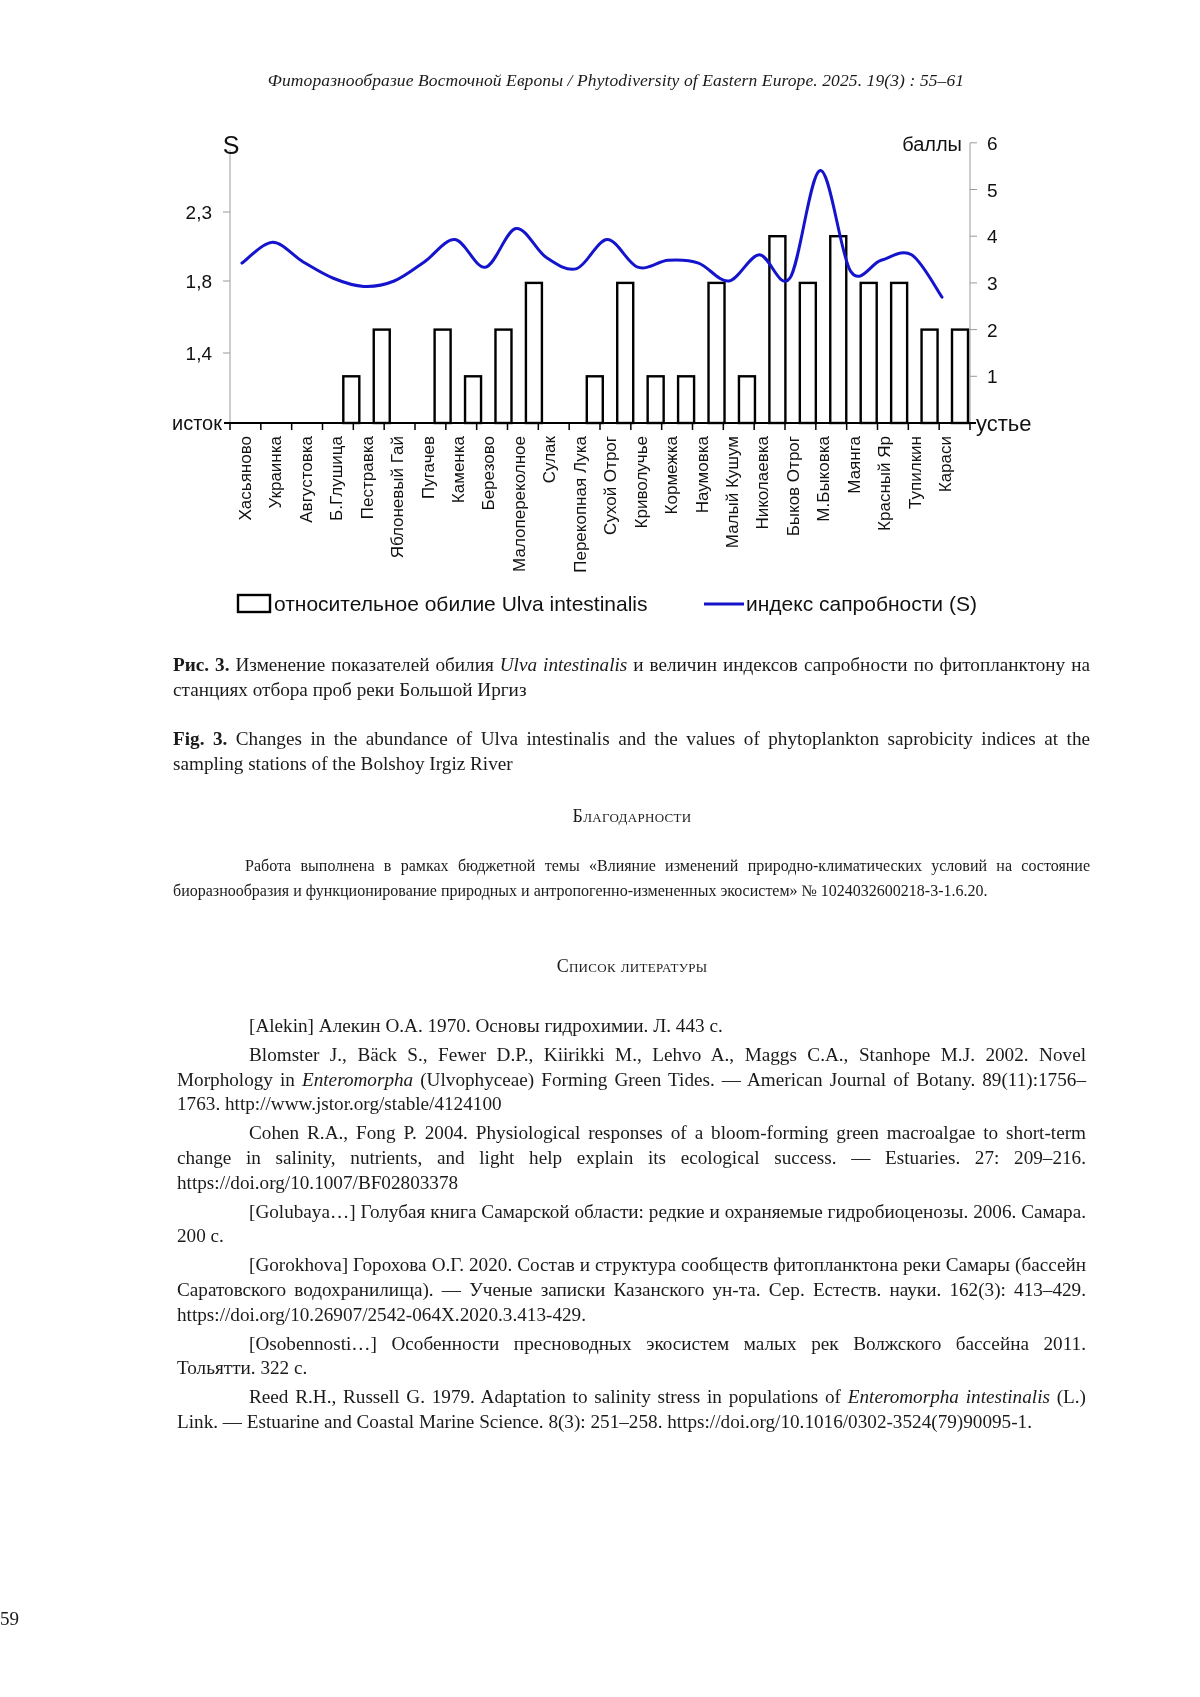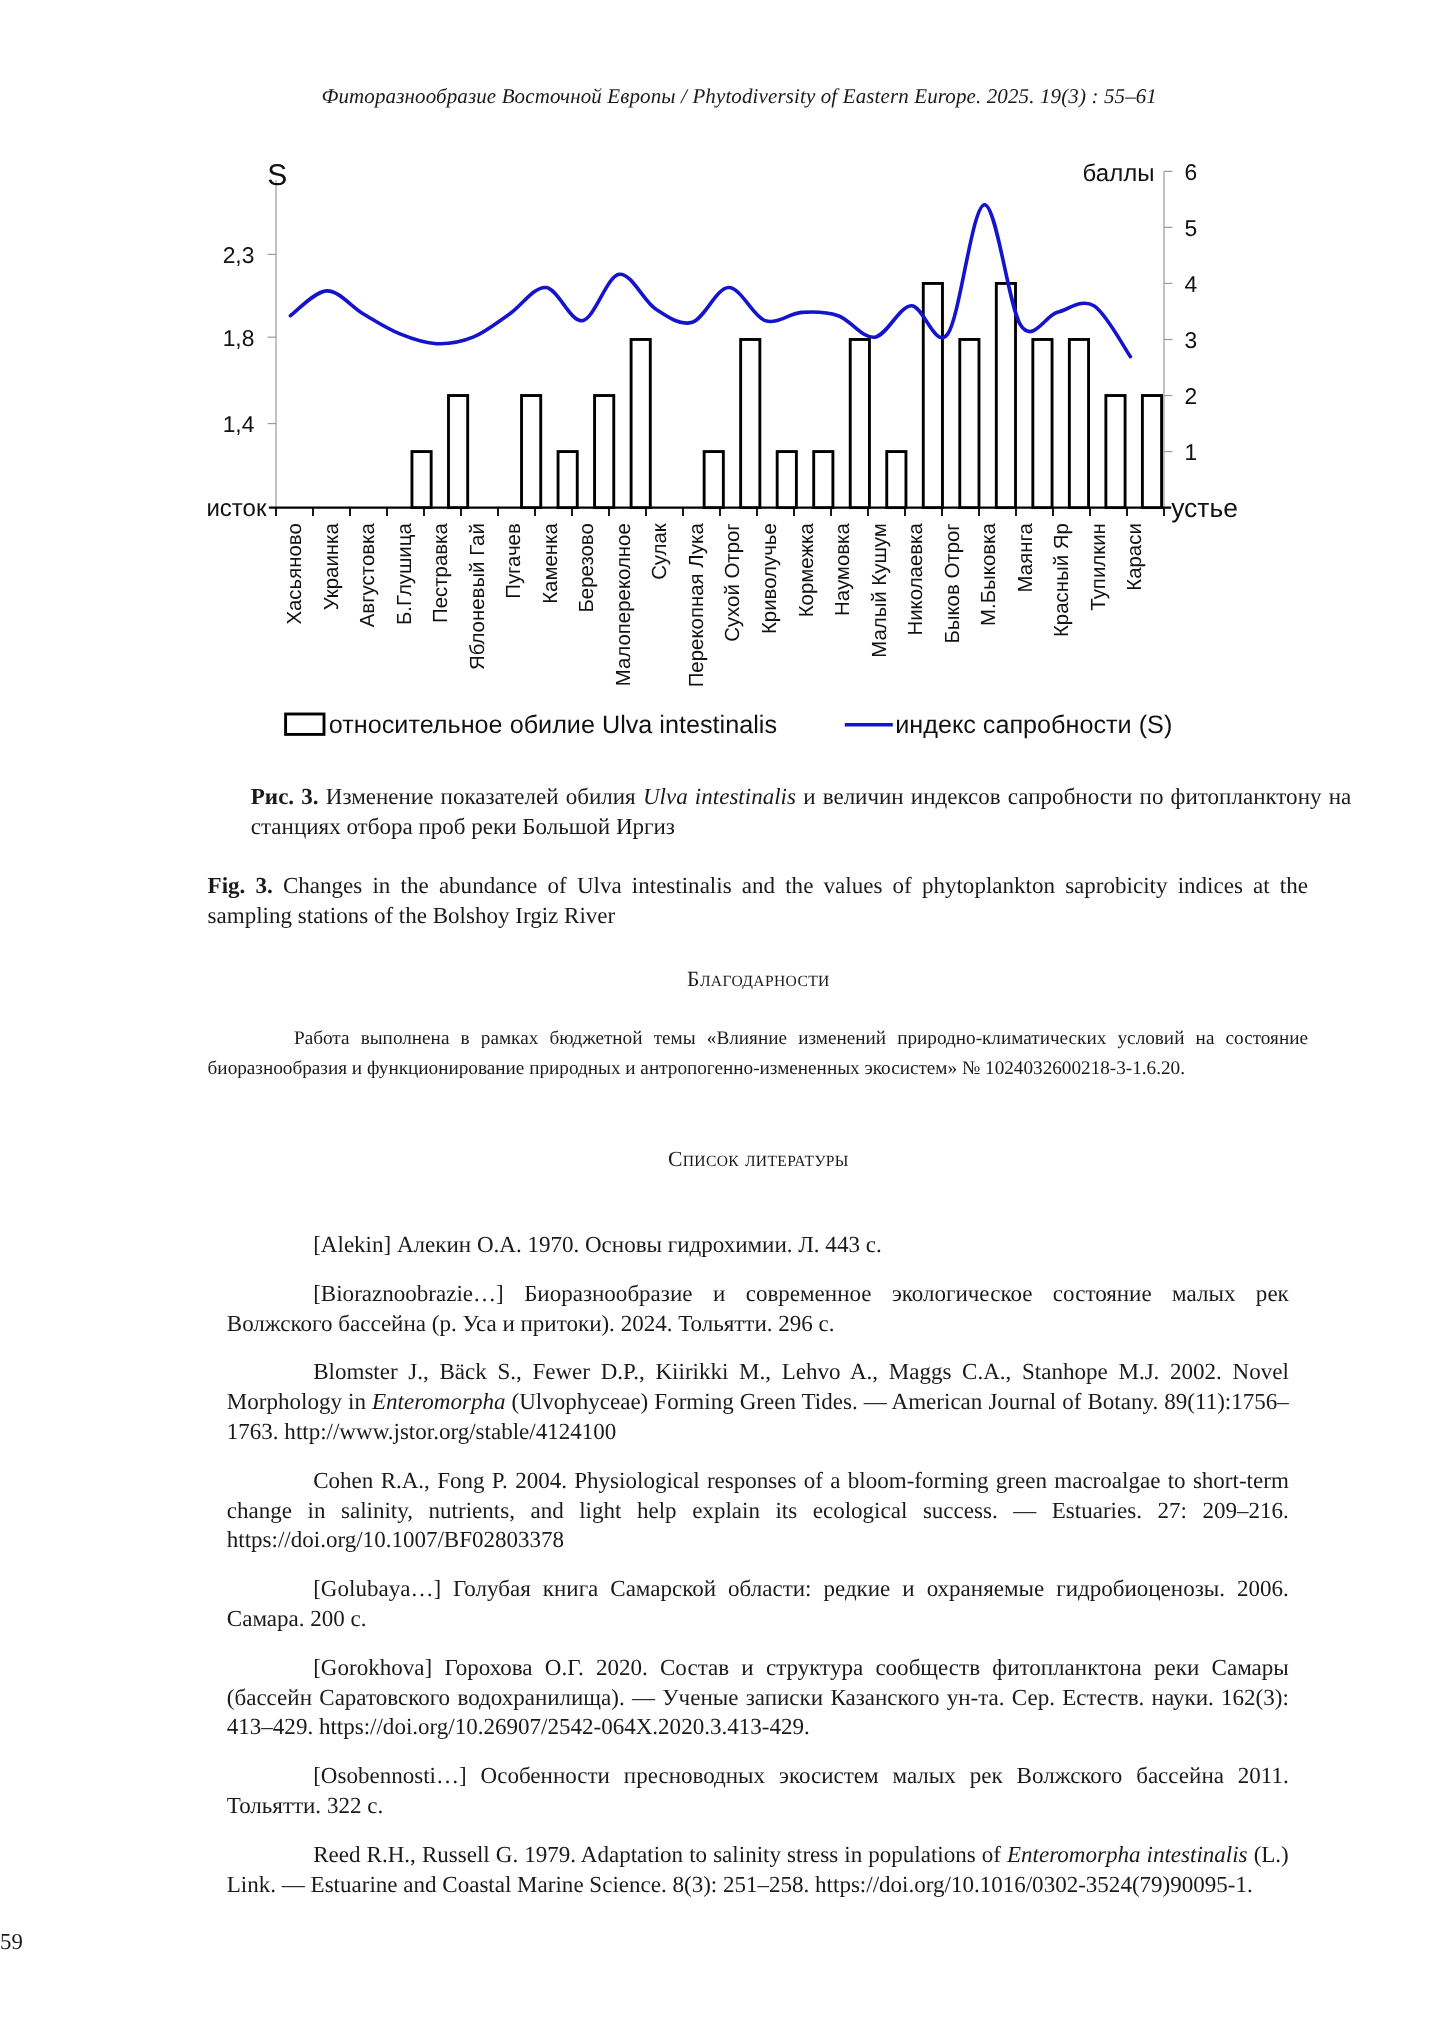--- a/index.html
+++ b/index.html
@@ -10,21 +10,21 @@
     position: absolute; top: 70px; left: 0; width: 1200px; text-align: center;
     font-style: italic; font-size: 17.5px; letter-spacing: 0.1px; padding-left: 16px;
   }
   #chart-svg { position: absolute; left: 0; top: 0; }
   .caption { position: absolute; left: 173px; width: 917px; font-size: 19.2px; line-height: 25px; text-align: justify; }
   .caption b { font-weight: bold; }
   .section-title { position: absolute; left: 0; width: 1200px; text-align: center; font-size: 18px; letter-spacing: 0.3px; }
   .smallcaps { font-variant: small-caps; padding-left: 32px; }
   .body-par { position: absolute; left: 173px; width: 917px; font-size: 16px; line-height: 24.8px; text-align: justify; text-indent: 72px; }
   .refs { position: absolute; left: 173px; width: 917px; top: 1010px; font-size: 19.2px; line-height: 24.8px; }
-  .ref { text-align: justify; text-indent: 72px; margin: 16px; }
+  .ref { text-align: justify; text-indent: 72px; margin: 4px; }
   .ref i { }
   #page-number { position: absolute; top: 1608px; left: 0; width: 1200px; text-align: left; font-size: 19px; }
 </style>
 </head>
 <body>
 
 <div id="running-header" class="serif">Фиторазнообразие Восточной Европы / Phytodiversity of Eastern Europe. 2025. 19(3) : 55–61</div>
 
 <svg id="chart-svg" width="1200" height="640" viewBox="0 0 1200 640" xmlns="http://www.w3.org/2000/svg">
   <g id="axes" class="sans">
@@ -154,37 +154,36 @@
       <text x="0" y="0" font-size="17" fill="#111" text-anchor="end" transform="translate(951,436) rotate(-90)">Караси</text>
     </g>
   <g id="legend" class="sans">
       <rect x="238" y="595" width="32" height="17" fill="#fff" stroke="#000" stroke-width="2.4"></rect>
       <text x="274" y="611" font-size="21" fill="#111">относительное обилие Ulva intestinalis</text>
       <line x1="704" y1="604" x2="744" y2="604" stroke="#1414cc" stroke-width="3"></line>
       <text x="746" y="611" font-size="21" fill="#111">индекс сапробности  (S)</text>
     </g>
 </svg>
 
-<div class="caption serif" style="top:652px;margin-left:36px;">
+<div class="caption serif" style="top:652px;">
   <b>Рис. 3.</b><span> Изменение показателей обилия </span><i>Ulva intestinalis</i><span> и величин индексов сапробности по фитопланктону на станциях отбора проб реки Большой Иргиз</span>
 </div>
 
 <div class="caption serif" style="top:726px;">
   <b>Fig. 3.</b><span> Changes in the abundance of Ulva intestinalis and the values of phytoplankton saprobicity indices at the sampling stations of the Bolshoy Irgiz River</span>
 </div>
 
 <div class="section-title serif smallcaps" style="top:806px;">Благодарности</div>
 
 <div class="body-par serif" style="top:854px;">Работа выполнена в рамках бюджетной темы «Влияние изменений природно-климатических условий на состояние биоразнообразия и функционирование природных и антропогенно-измененных экосистем» № 1024032600218-3-1.6.20.</div>
 
 <div class="section-title serif smallcaps" style="top:956px;">Список литературы</div>
 
 <div class="refs serif" id="refs">
     <p class="ref"><span>[Alekin] Алекин О.А. 1970. Основы гидрохимии. Л. 443 с.</span></p>
-    <p class="ref"><span>[Bioraznoobrazie…] Биоразнообразие и современное экологическое состояние малых рек Волжского бассейна (р. Уса и притоки). 2024. Тольятти. 296 с.</span></p>
     <p class="ref"><span>Blomster J., Bäck S., Fewer D.P., Kiirikki M., Lehvo A., Maggs C.A., Stanhope M.J. 2002. Novel Morphology in </span><i>Enteromorpha</i><span> (Ulvophyceae) Forming Green Tides. — American Journal of Botany. 89(11):1756–1763. http://www.jstor.org/stable/4124100</span></p>
     <p class="ref"><span>Cohen R.A., Fong P. 2004. Physiological responses of a bloom-forming green macroalgae to short-term change in salinity, nutrients, and light help explain its ecological success. — Estuaries. 27: 209–216. https://doi.org/10.1007/BF02803378</span></p>
     <p class="ref"><span>[Golubaya…] Голубая книга Самарской области: редкие и охраняемые гидробиоценозы. 2006. Самара. 200 с.</span></p>
     <p class="ref"><span>[Gorokhova] Горохова О.Г. 2020. Состав и структура сообществ фитопланктона реки Самары (бассейн Саратовского водохранилища). — Ученые записки Казанского ун-та. Сер. Естеств. науки. 162(3): 413–429. https://doi.org/10.26907/2542-064X.2020.3.413-429.</span></p>
     <p class="ref"><span>[Osobennosti…] Особенности пресноводных экосистем малых рек Волжского бассейна 2011. Тольятти. 322 с.</span></p>
     <p class="ref"><span>Reed R.H., Russell G. 1979. Adaptation to salinity stress in populations of </span><i>Enteromorpha intestinalis</i><span> (L.) Link. — Estuarine and Coastal Marine Science. 8(3): 251–258. https://doi.org/10.1016/0302-3524(79)90095-1.</span></p>
   </div>
 
 <div id="page-number" class="serif">59</div>
 

